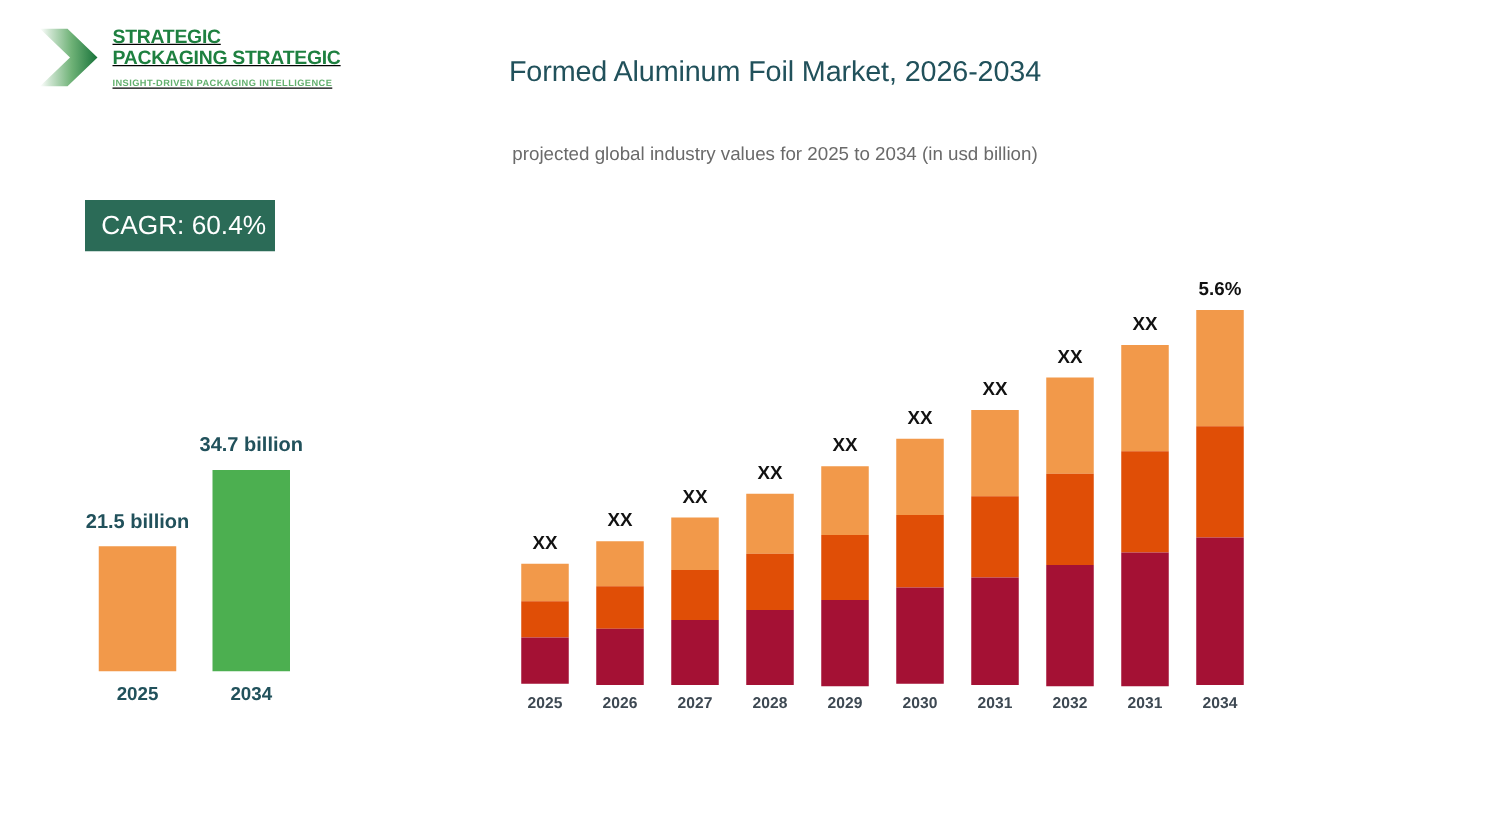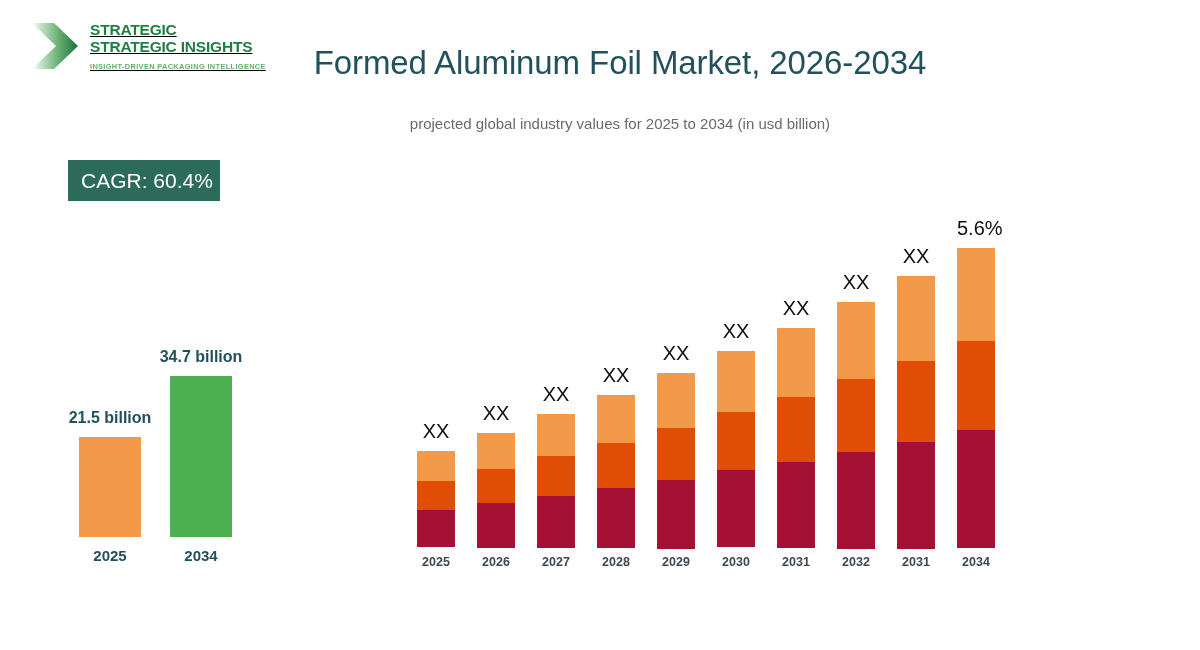--- a/index.html
+++ b/index.html
@@ -58,21 +58,21 @@
   }
 
   
   #chart-title {
     position: absolute;
     left: 240px;
     top: 44px;
     width: 760px;
     text-align: center;
     color: #21515B;
-    font-size: 33px;
+    font-size: 23px;
     font-weight: normal;
     letter-spacing: -0.1px;
     white-space: nowrap;
   }
   #chart-subtitle {
     position: absolute;
     left: 240px;
     top: 115px;
     width: 760px;
     text-align: center;
@@ -145,22 +145,22 @@
     width: 100%;
   }
   .sb-seg {
     width: 100%;
   }
   .sb-toplabel {
     position: absolute;
     width: 100%;
     text-align: center;
     color: #111111;
-    font-size: 20px;
-    font-weight: normal;
+    font-size: 15px;
+    font-weight: bold;
     white-space: nowrap;
   }
   .sb-year {
     position: absolute;
     bottom: 1px;
     width: 100%;
     text-align: center;
     color: #3D4852;
     font-size: 12.5px;
     font-weight: bold;
@@ -201,21 +201,21 @@
             <stop offset="18%" stop-color="#CBE3CE"></stop>
             <stop offset="55%" stop-color="#6FB277"></stop>
             <stop offset="100%" stop-color="#18733A"></stop>
           </linearGradient>
         </defs>
         <path d="M2,3 L24,3 L48,26 L24,49 L2,49 L26,26 Z" fill="url(#chevGrad)"></path>
       </svg>
     </div>
     <div id="logo-text">
       <div class="logo-line">STRATEGIC</div>
-      <div class="logo-line">STRATEGIC INSIGHTS</div>
+      <div class="logo-line">PACKAGING STRATEGIC</div>
       <div id="logo-tagline">INSIGHT-DRIVEN PACKAGING INTELLIGENCE</div>
     </div>
   </div>
 
   <div id="chart-title">Formed Aluminum Foil Market, 2026-2034</div>
   <div id="chart-subtitle">projected global industry values for 2025 to 2034 (in usd billion)</div>
 
   <div id="cagr-badge">CAGR: 60.4%</div>
 
   <div id="left-chart">

